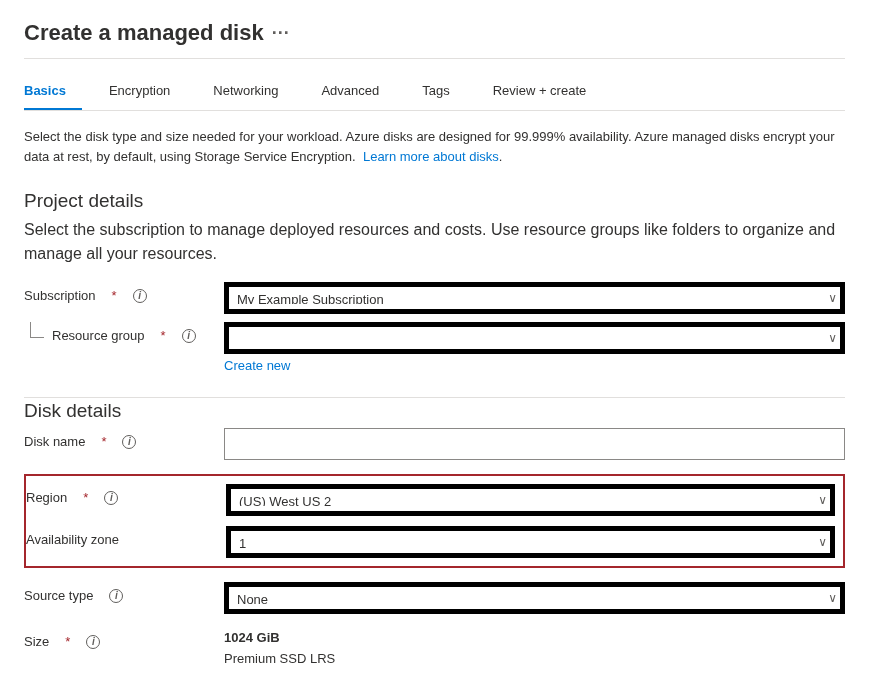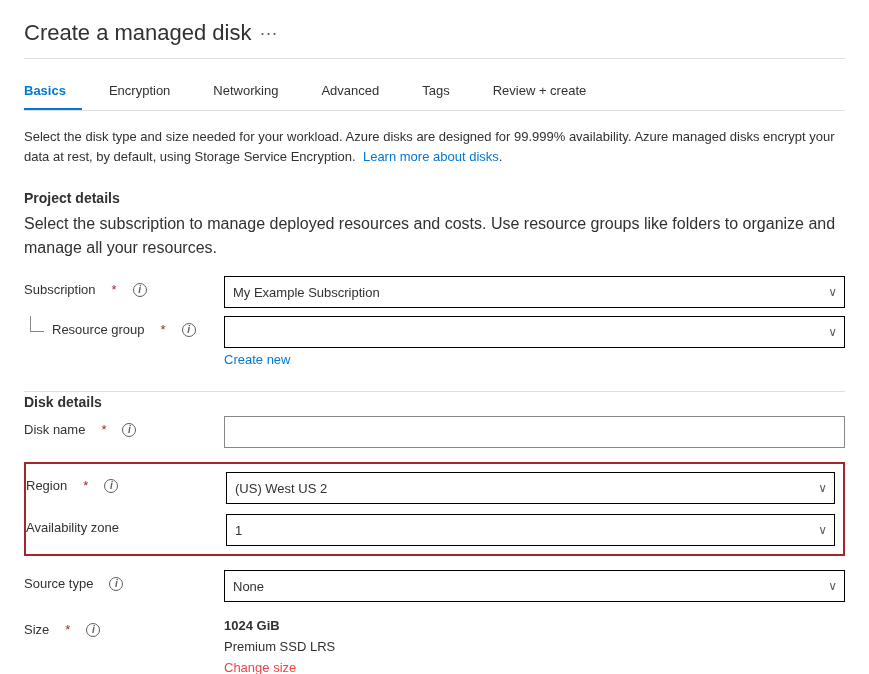--- a/index.html
+++ b/index.html
@@ -6,21 +6,21 @@
     body {
       font-family: 'Segoe UI', Arial, sans-serif;
       font-size: 13px;
       color: #323130;
       background: #fff;
       padding: 20px 24px;
       max-width: 869px;
     }
     .page-title {
       font-size: 22px;
-      font-weight: 400;
+      font-weight: 700;
       color: #323130;
       display: flex;
       align-items: center;
       gap: 8px;
       margin-bottom: 16px;
       padding-bottom: 12px;
       border-bottom: 1px solid #e1dfdd;
     }
     .page-title .more-icon {
       font-size: 18px;
@@ -51,22 +51,22 @@
       font-size: 13px;
       color: #323130;
       line-height: 1.5;
       margin-bottom: 24px;
     }
     .description a {
       color: #0078d4;
       text-decoration: none;
     }
     .section-title {
-      font-size: 14px;
-      font-weight: 700;
+      font-size: 19px;
+      font-weight: 400;
       color: #323130;
       margin-bottom: 6px;
     }
     .section-desc {
       font-size: 16px;
       color: #323130;
       margin-bottom: 16px;
       line-height: 1.5;
     }
     .form-section {
@@ -107,21 +107,21 @@
     .form-control {
       flex: 1;
     }
     .select-wrapper {
       position: relative;
       width: 100%;
     }
     .select-box {
       width: 100%;
       padding: 5px 32px 5px 8px;
-      border: 1px solid #000000;
+      border: 5px solid #000000;
       background: #fff;
       font-size: 13px;
       color: #323130;
       appearance: none;
       cursor: pointer;
       height: 32px;
     }
     .select-arrow {
       position: absolute;
       right: 8px;

